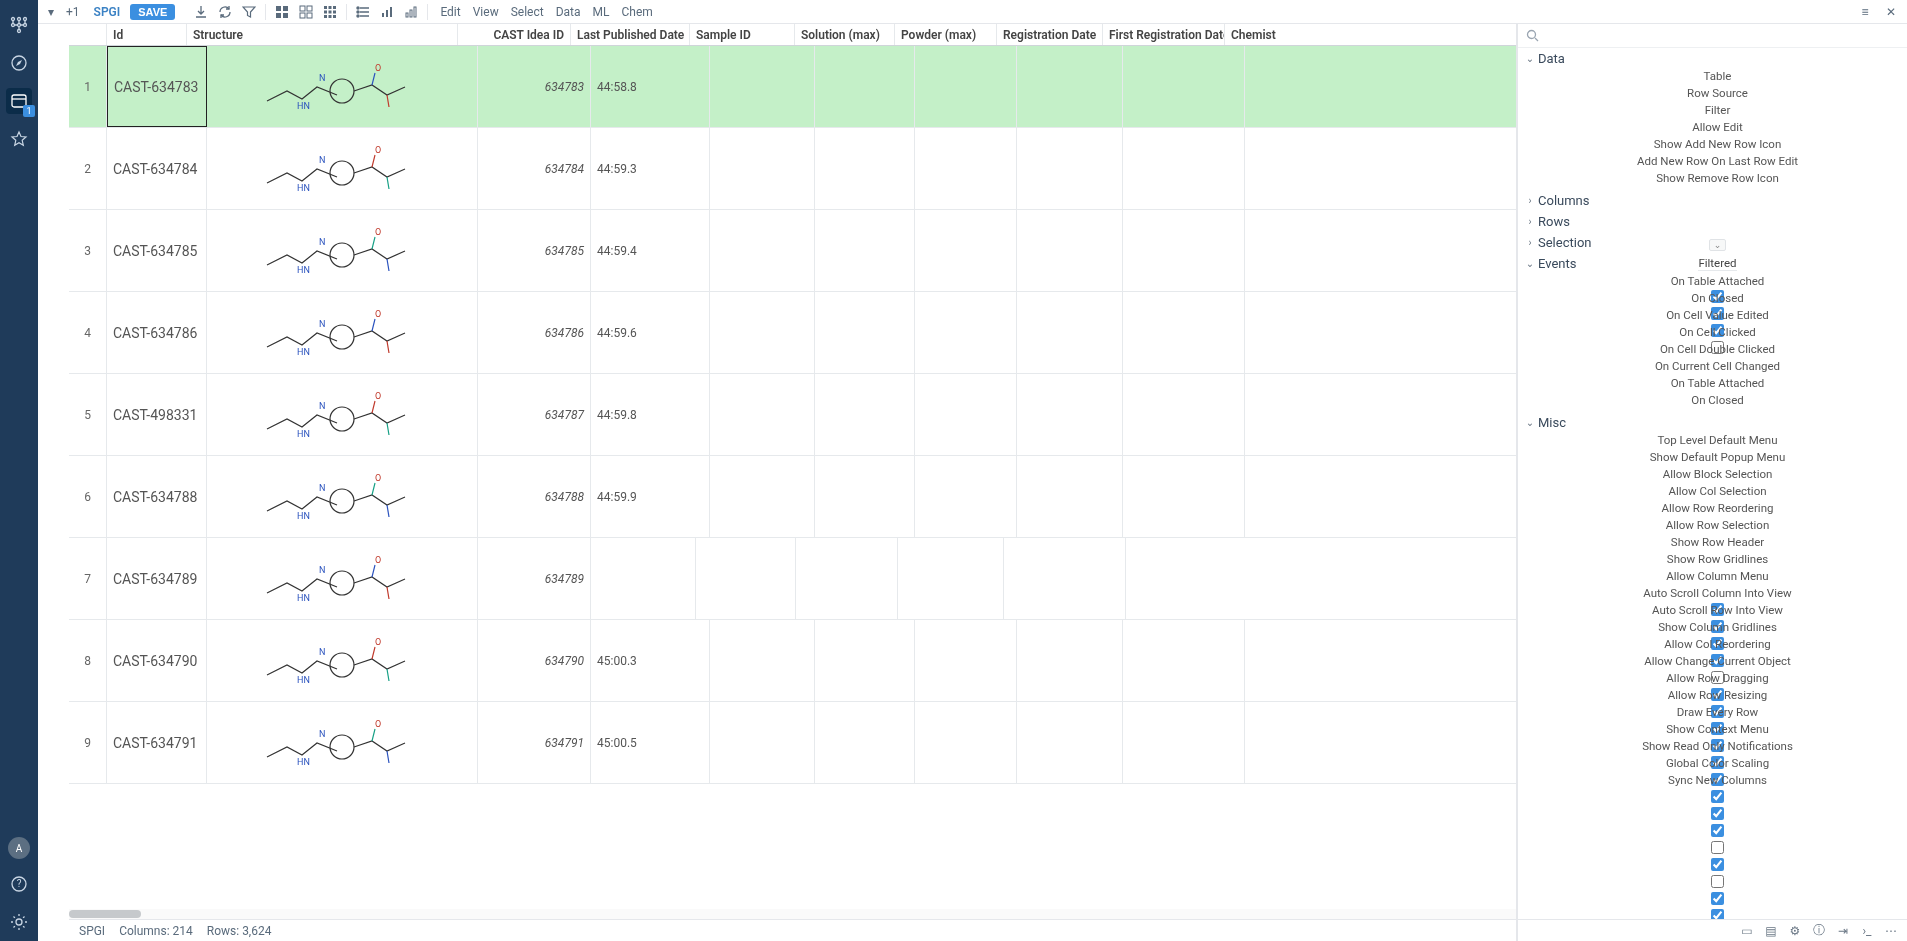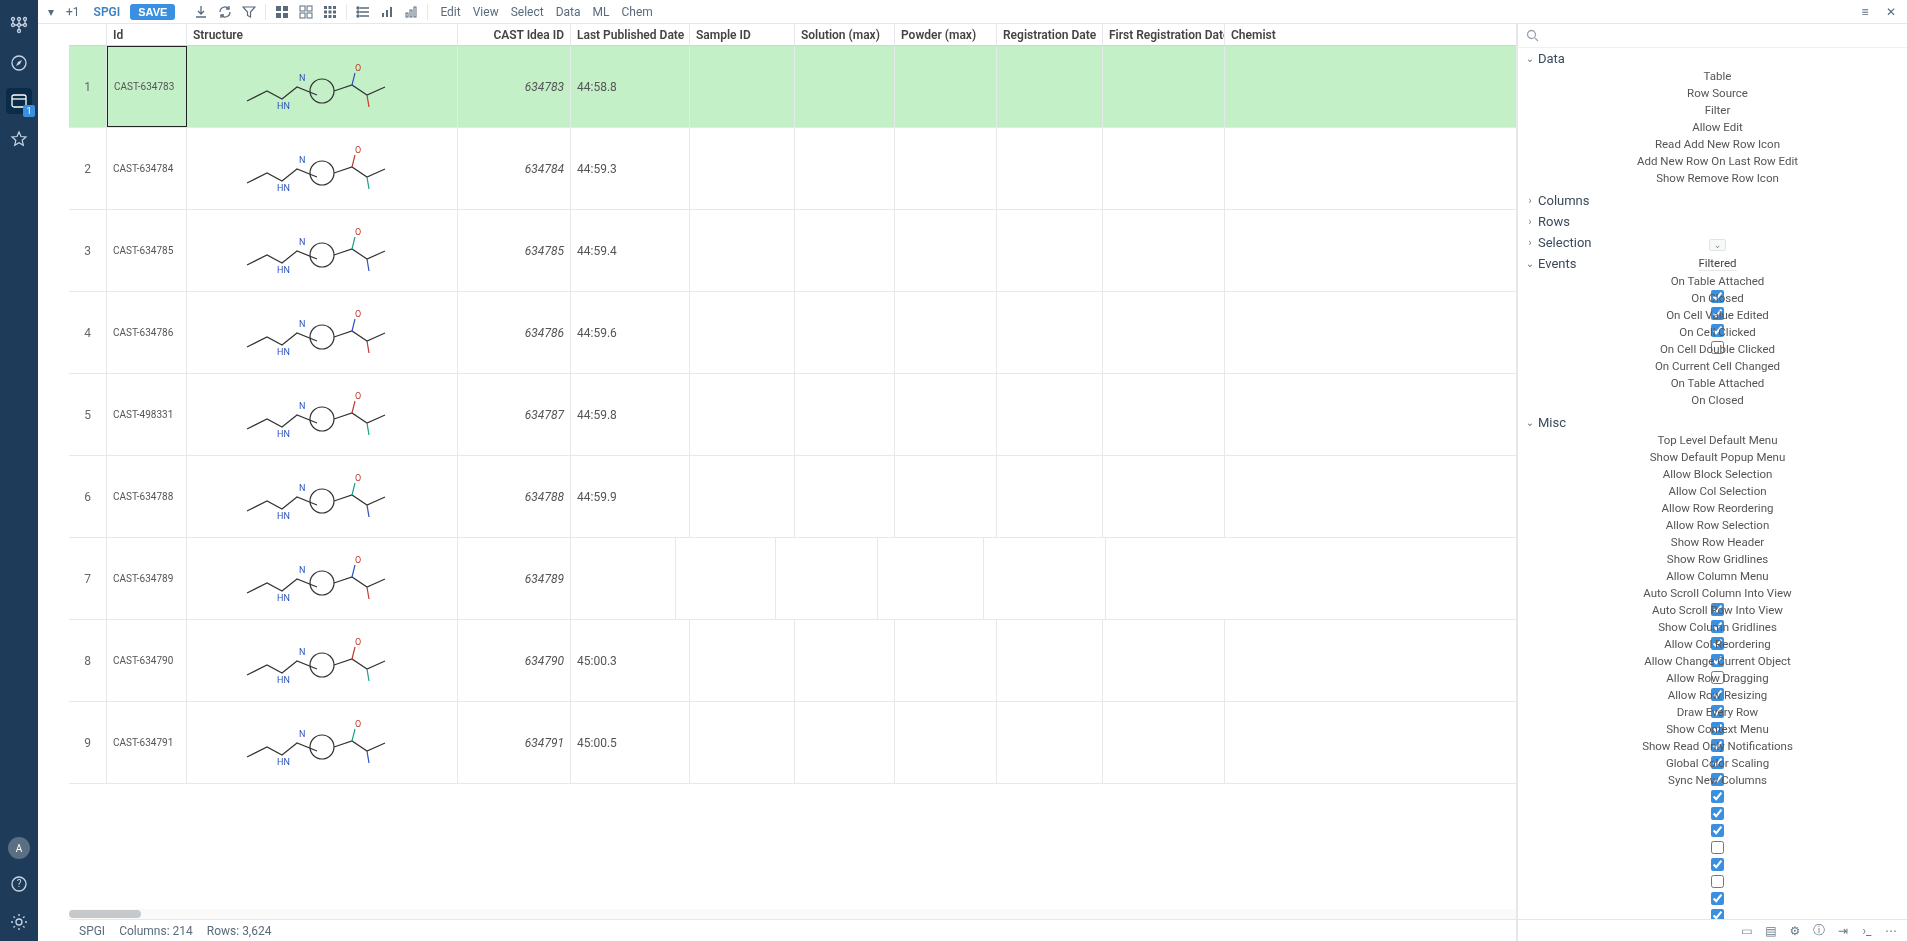--- a/index.html
+++ b/index.html
@@ -34,21 +34,21 @@
 .th.solmax{width:100px;}
 .th.powmax{width:102px;}
 .th.regdate{width:106px;}
 .th.firstreg{width:122px;}
 .th.chemist{width:52px;border-right:none;}
 .tbody{flex:1;overflow:hidden;}
 .row{display:flex;height:82px;border-bottom:1px solid #e6e9ec;align-items:stretch;}
 .row.sel{background:#c4f0c8;}
 .td{border-right:1px solid #e6e9ec;padding:4px 6px;display:flex;align-items:center;color:#555;}
 .td.rn{width:38px;justify-content:center;color:#666;}
-.td.id{width:80px;font-size:10px;}
+.td.id{width:100px;font-size:14px;}
 .td.struct{width:271px;justify-content:center;}
 .td.castid{width:113px;justify-content:flex-end;font-style:italic;}
 .td.lpd{width:119px;}
 .td.sampleid{width:105px;}
 .td.solmax{width:100px;}
 .td.powmax{width:102px;}
 .td.regdate{width:106px;}
 .td.firstreg{width:122px;}
 .td.chemist{width:52px;border-right:none;}
 .row.sel .td.id{border:1px solid #222;}
@@ -506,21 +506,21 @@
                 <div class="pl">Filter</div>
                 <div class="pv txt"></div>
               </div>
               <div class="prop-row">
                 <div class="pl">Allow Edit</div>
                 <div class="pv" style="justify-content:flex-end">
                   <input type="checkbox" checked="" style="">
                 </div>
               </div>
               <div class="prop-row">
-                <div class="pl">Read Add New Row Icon</div>
+                <div class="pl">Show Add New Row Icon</div>
                 <div class="pv" style="justify-content:flex-end">
                   <input type="checkbox" checked="" style="">
                 </div>
               </div>
               <div class="prop-row">
                 <div class="pl">Add New Row On Last Row Edit</div>
                 <div class="pv" style="justify-content:flex-end">
                   <input type="checkbox" checked="" style="">
                 </div>
               </div>

